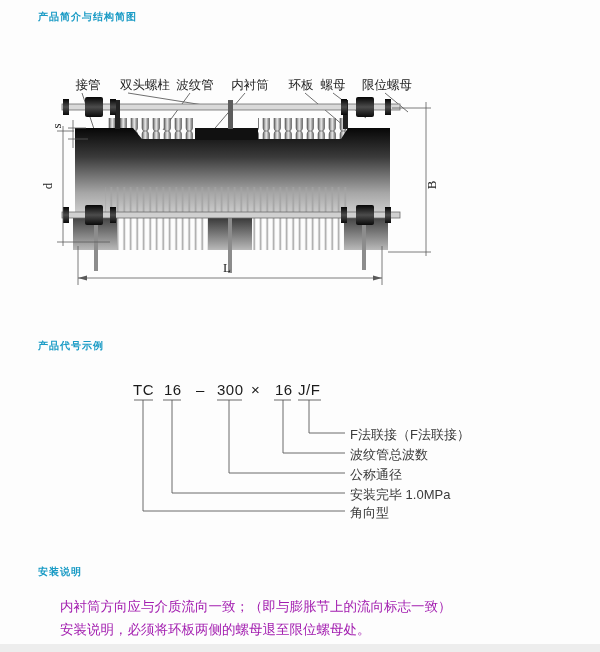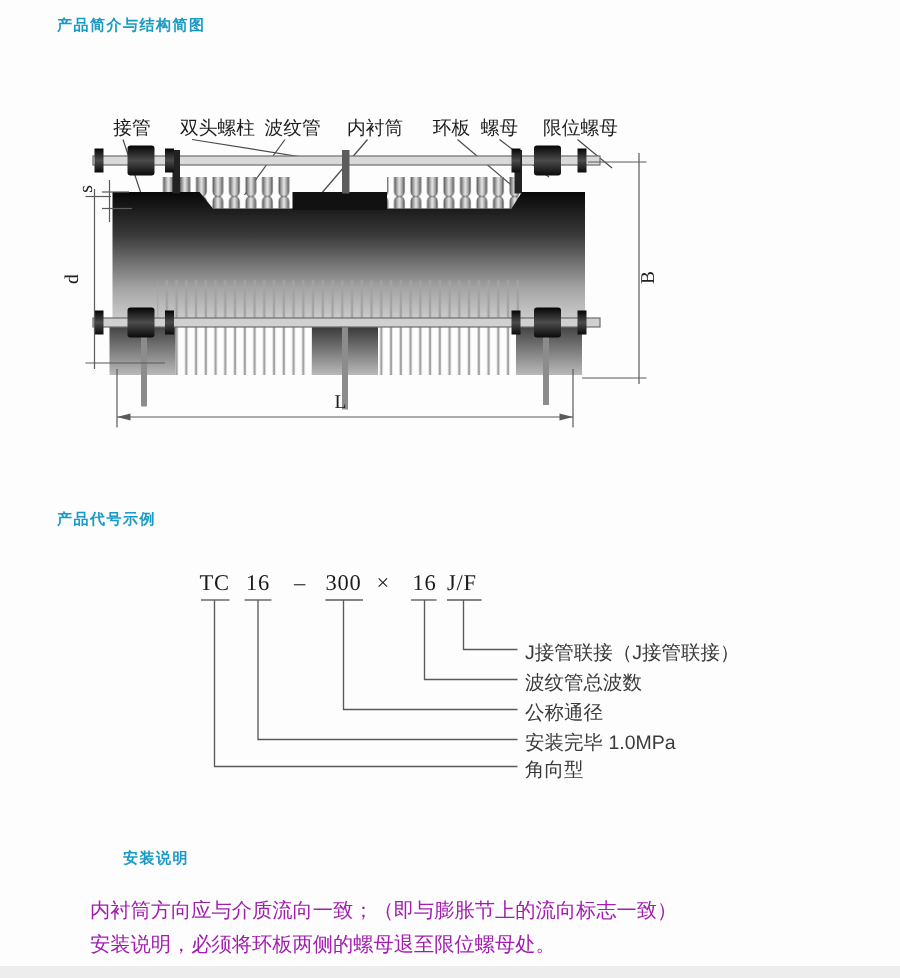--- a/index.html
+++ b/index.html
@@ -7,29 +7,29 @@
     width:600px;height:652px;position:relative;background:#fdfdfd;
     font-family:"Liberation Sans","DejaVu Sans",sans-serif;
     overflow:hidden;
   }
   .sec-title{
     position:absolute;left:38px;margin:0;
     font-size:10px;font-weight:bold;letter-spacing:1px;color:#1a9bc5;
   }
   #title-intro{top:10px;}
   #title-code{top:339px;}
-  #title-install{top:565px;margin-left:44px;}
+  #title-install{top:565px;}
 
   #diagram-svg{position:absolute;left:30px;top:68px;width:430px;height:250px;}
   #diagram-svg text{font-family:"Liberation Sans","DejaVu Sans",sans-serif;font-size:12.5px;fill:#1c1c1c;}
   #diagram-svg text.dim{font-family:"Liberation Serif","DejaVu Serif",serif;font-size:13px;fill:#222;}
 
   .code-part{
     position:absolute;top:381px;
-    font-family:Liberation Serif, serif;
+    font-family:Liberation Sans, sans-serif;
     font-size:15px;color:#1b1b1b;letter-spacing:0.5px;text-align:center;
   }
   #code-svg{position:absolute;left:0;top:340px;width:600px;height:200px;}
 
   .code-ann{
     position:absolute;left:350px;width:245px;height:15px;
     font-size:13px;color:#3a3a3a;white-space:nowrap;
   }
   .install-line{
     position:absolute;left:60px;width:520px;
@@ -196,21 +196,21 @@
     <line x1="274" y1="60" x2="291" y2="60"></line>
     <line x1="298" y1="60" x2="321" y2="60"></line>
     <polyline points="309,60 309,93 345,93"></polyline>
     <polyline points="283,60 283,113 345,113"></polyline>
     <polyline points="229,60 229,133 345,133"></polyline>
     <polyline points="172,60 172,153 345,153"></polyline>
     <polyline points="143,60 143,171 345,171"></polyline>
   </g>
 </svg>
 
-<div class="code-ann" style="top:426px">J接管联接（J接管联接）</div>
+<div class="code-ann" style="top:426px">F法联接（F法联接）</div>
 <div class="code-ann" style="top:446px">波纹管总波数</div>
 <div class="code-ann" style="top:466px">公称通径</div>
 <div class="code-ann" style="top:486px">安装完毕 1.0MPa</div>
 <div class="code-ann" style="top:504px">角向型</div>
 
 <h2 class="sec-title" id="title-install">安装说明</h2>
 <div class="install-line" style="top:598px">内衬筒方向应与介质流向一致；（即与膨胀节上的流向标志一致）</div>
 <div class="install-line" style="top:621px">安装说明，必须将环板两侧的螺母退至限位螺母处。</div>
 
 <div id="bottom-band"></div>

